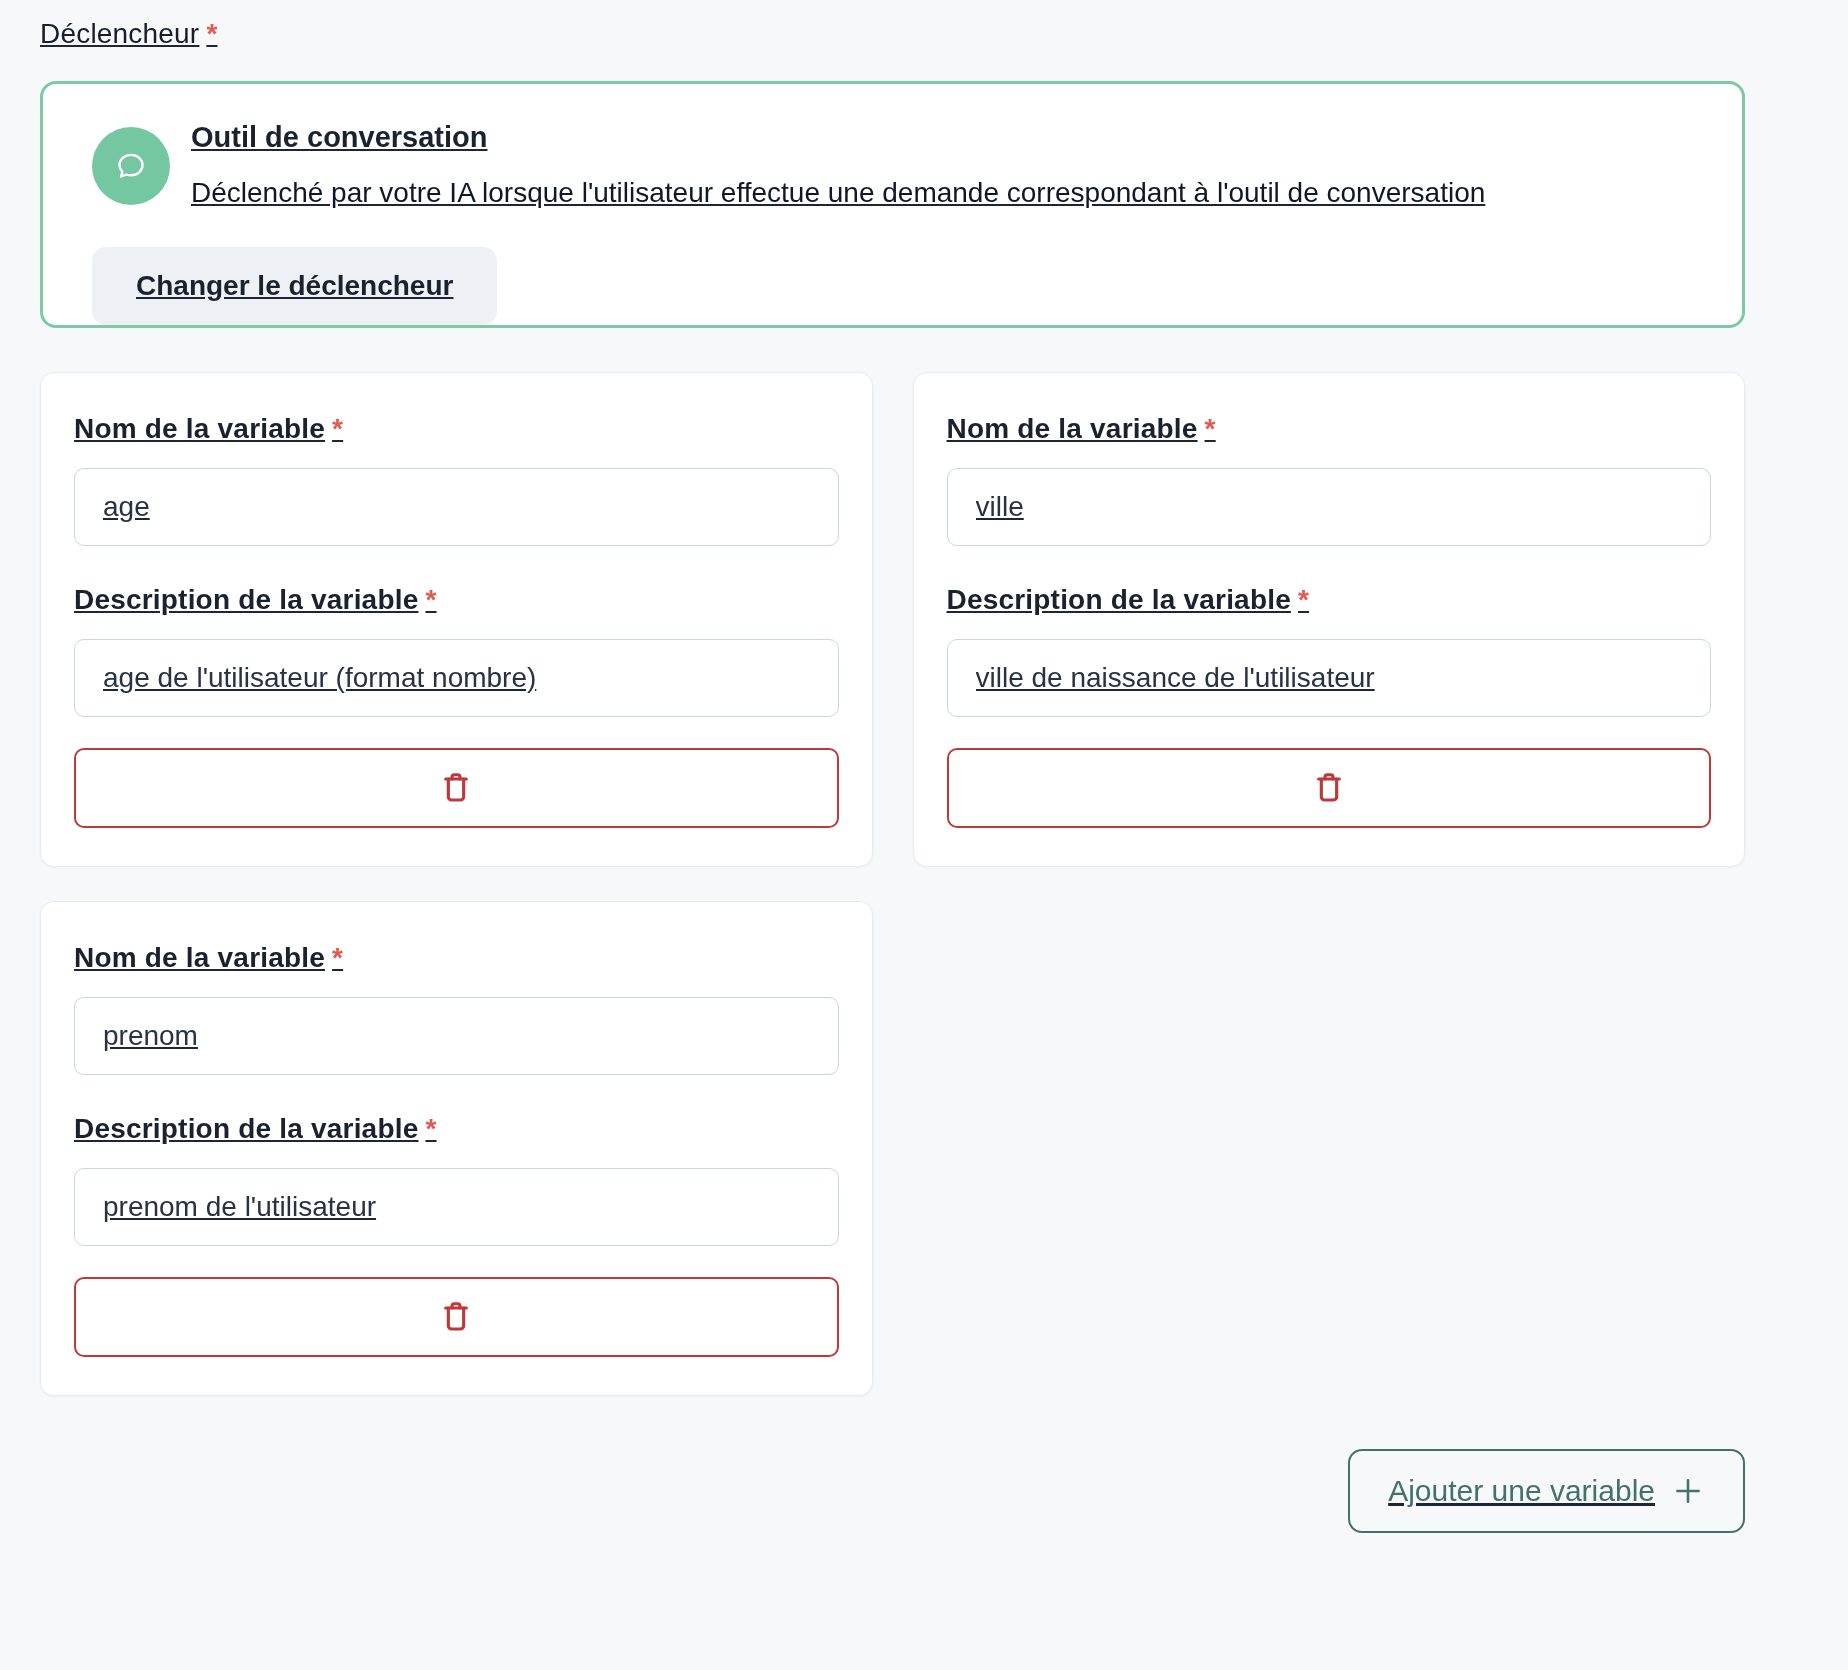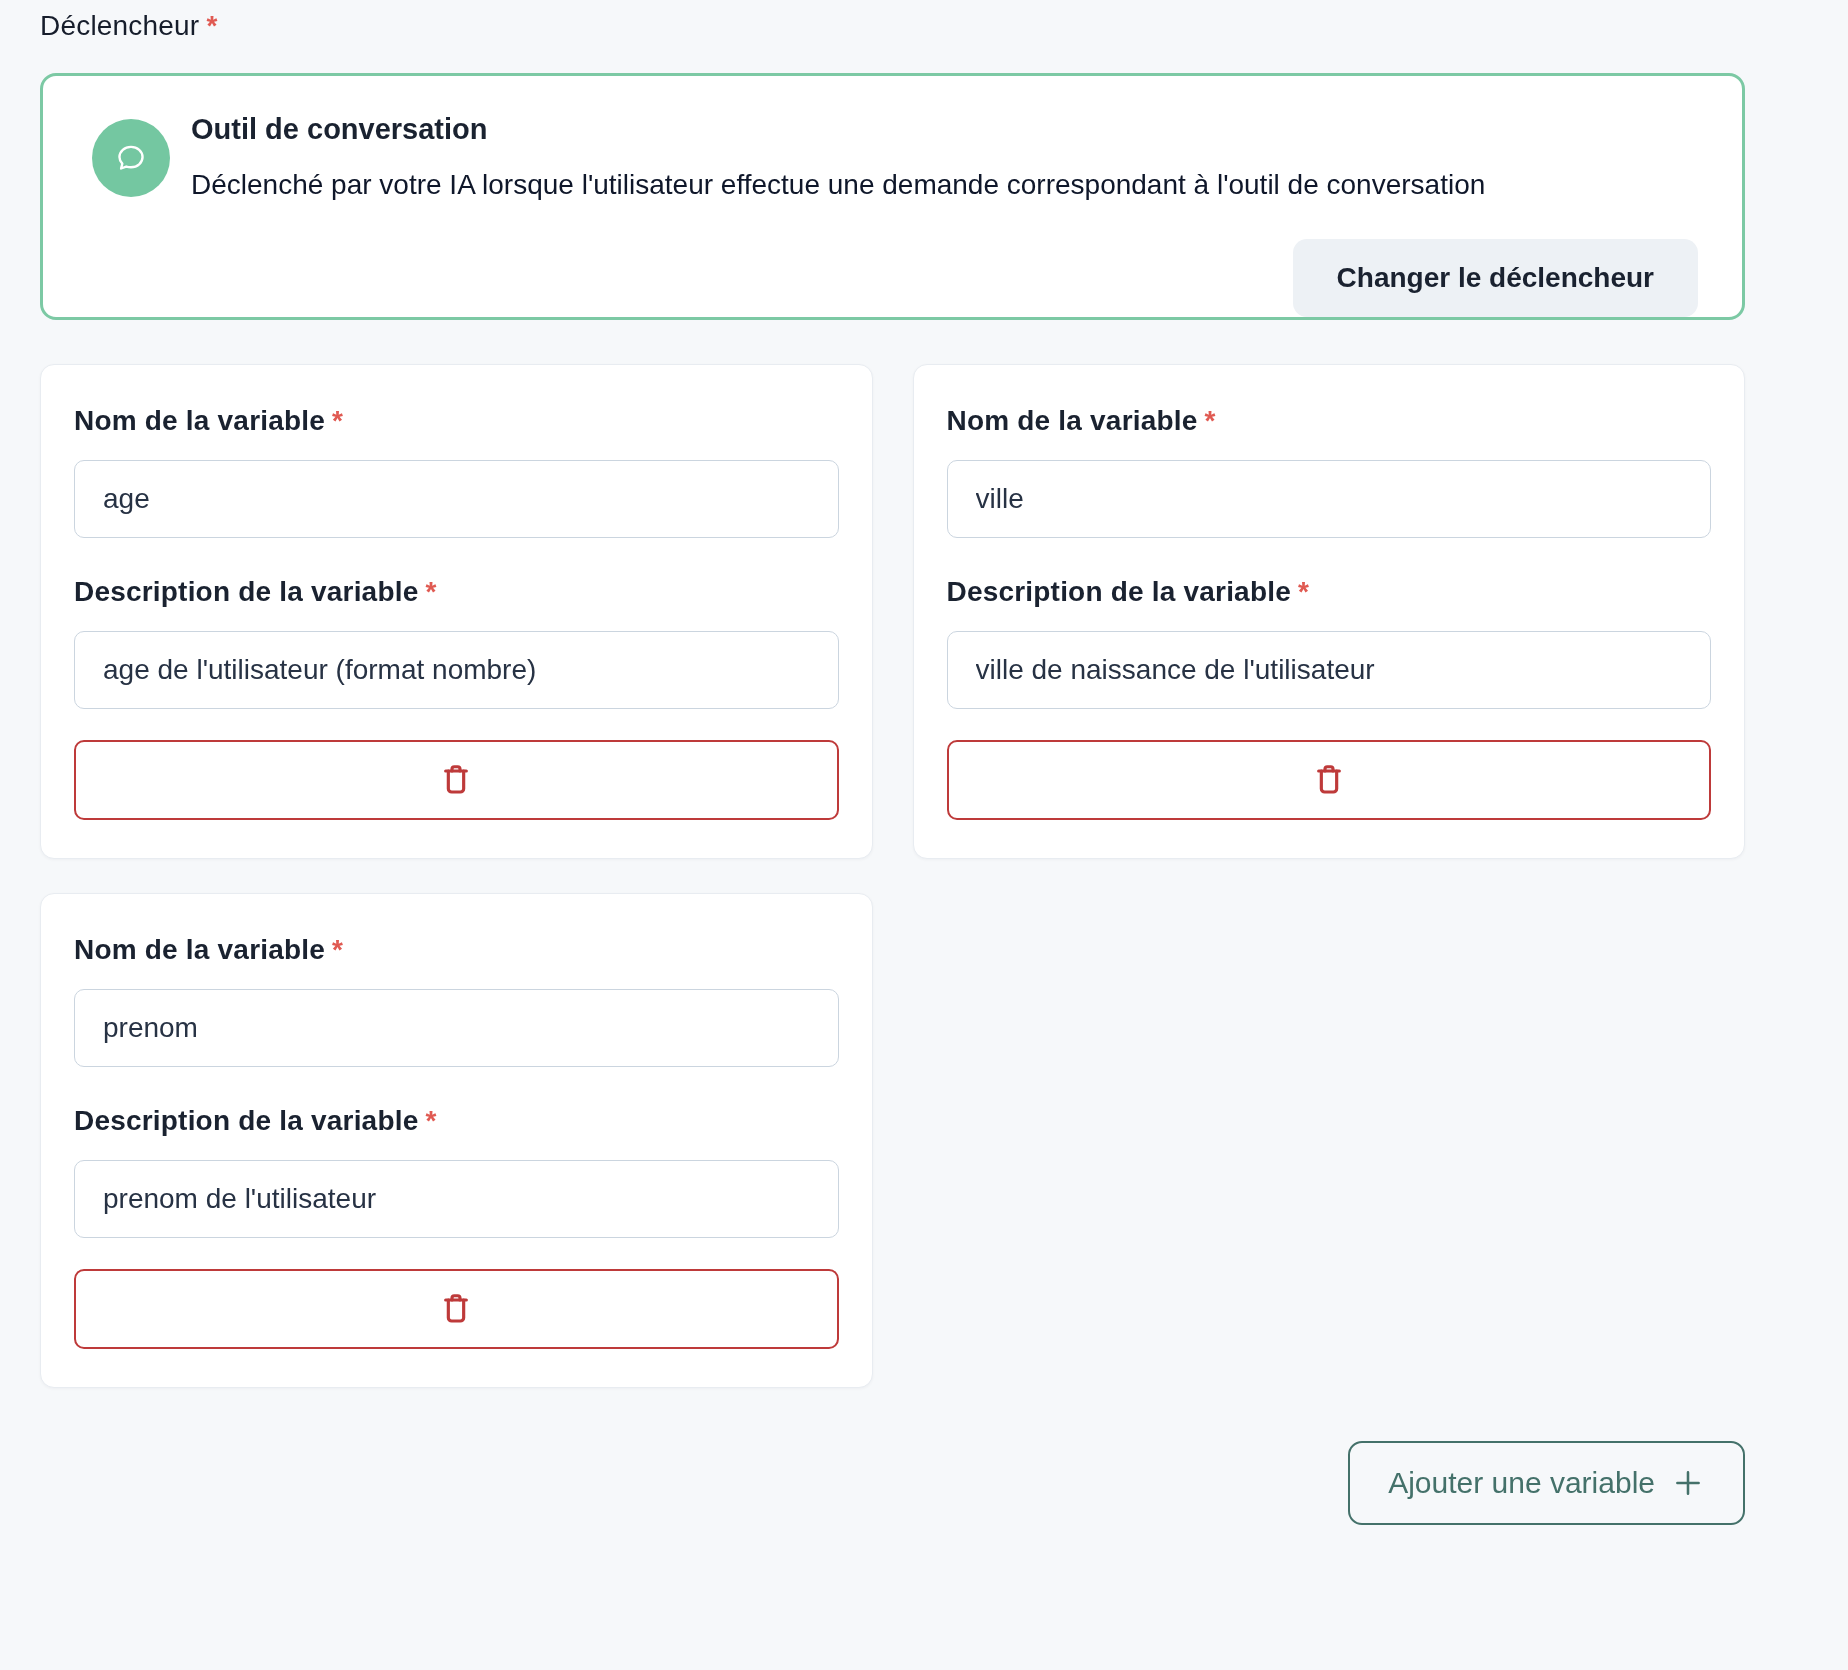--- a/index.html
+++ b/index.html
@@ -6,22 +6,23 @@
   html, body { background: #F6F8FA; }
   body {
     width: 1848px; height: 1670px;
     font-family: "Liberation Sans", sans-serif;
     color: #1E2633;
     position: relative;
     overflow: hidden;
   }
   .content {
     position: absolute;
-    left: 40px; top: 10px;
+    left: 40px; top: 18px;
     width: 1705px;
+    text-decoration: underline;
   }
   
   .top-label {
     font-size: 28px;
     font-weight: 500;
     color: #161D2B;
     letter-spacing: .2px;
   }
   .req {
     color: #E05A52;
@@ -58,21 +59,21 @@
   }
   .trigger-desc {
     margin-top: 17px;
     font-size: 28px;
     font-weight: 400;
     color: #0f172a;
     line-height: 40px;
   }
   .trigger-btn-row {
     display: flex;
-    justify-content: flex-end;
+    justify-content: flex-start;
     margin-top: 34px;
     padding-right: 12px;
   }
   .change-trigger-btn {
     height: 78px;
     padding: 0 44px;
     background: #EDF1F5;
     border: none;
     border-radius: 14px;
     font-family: inherit;

